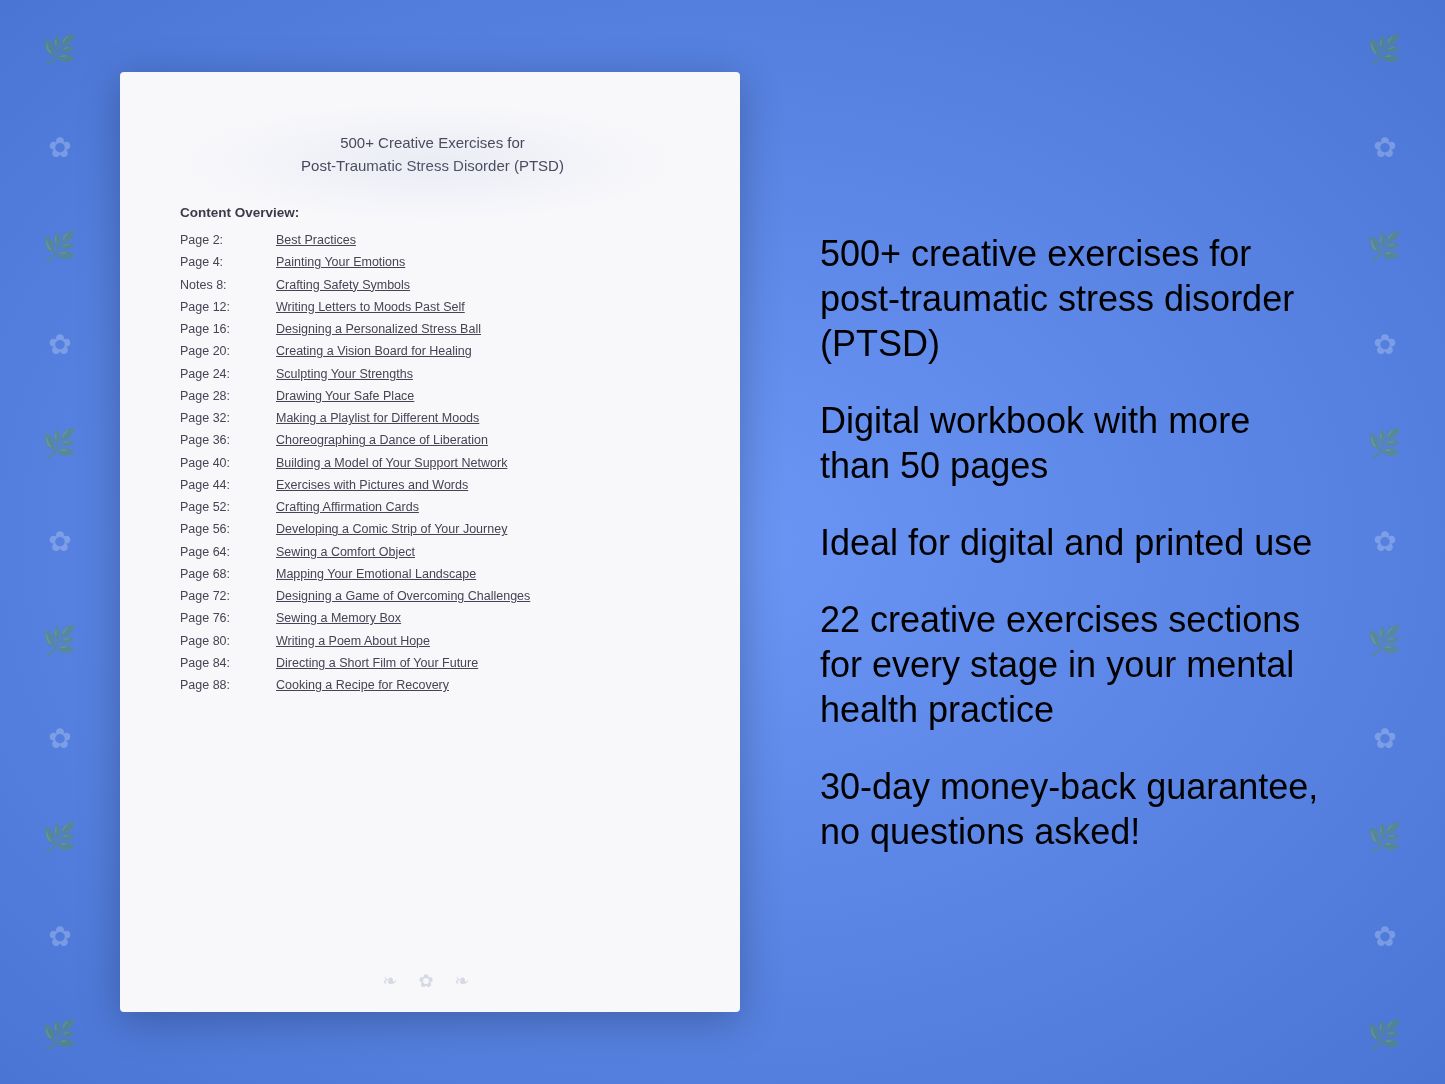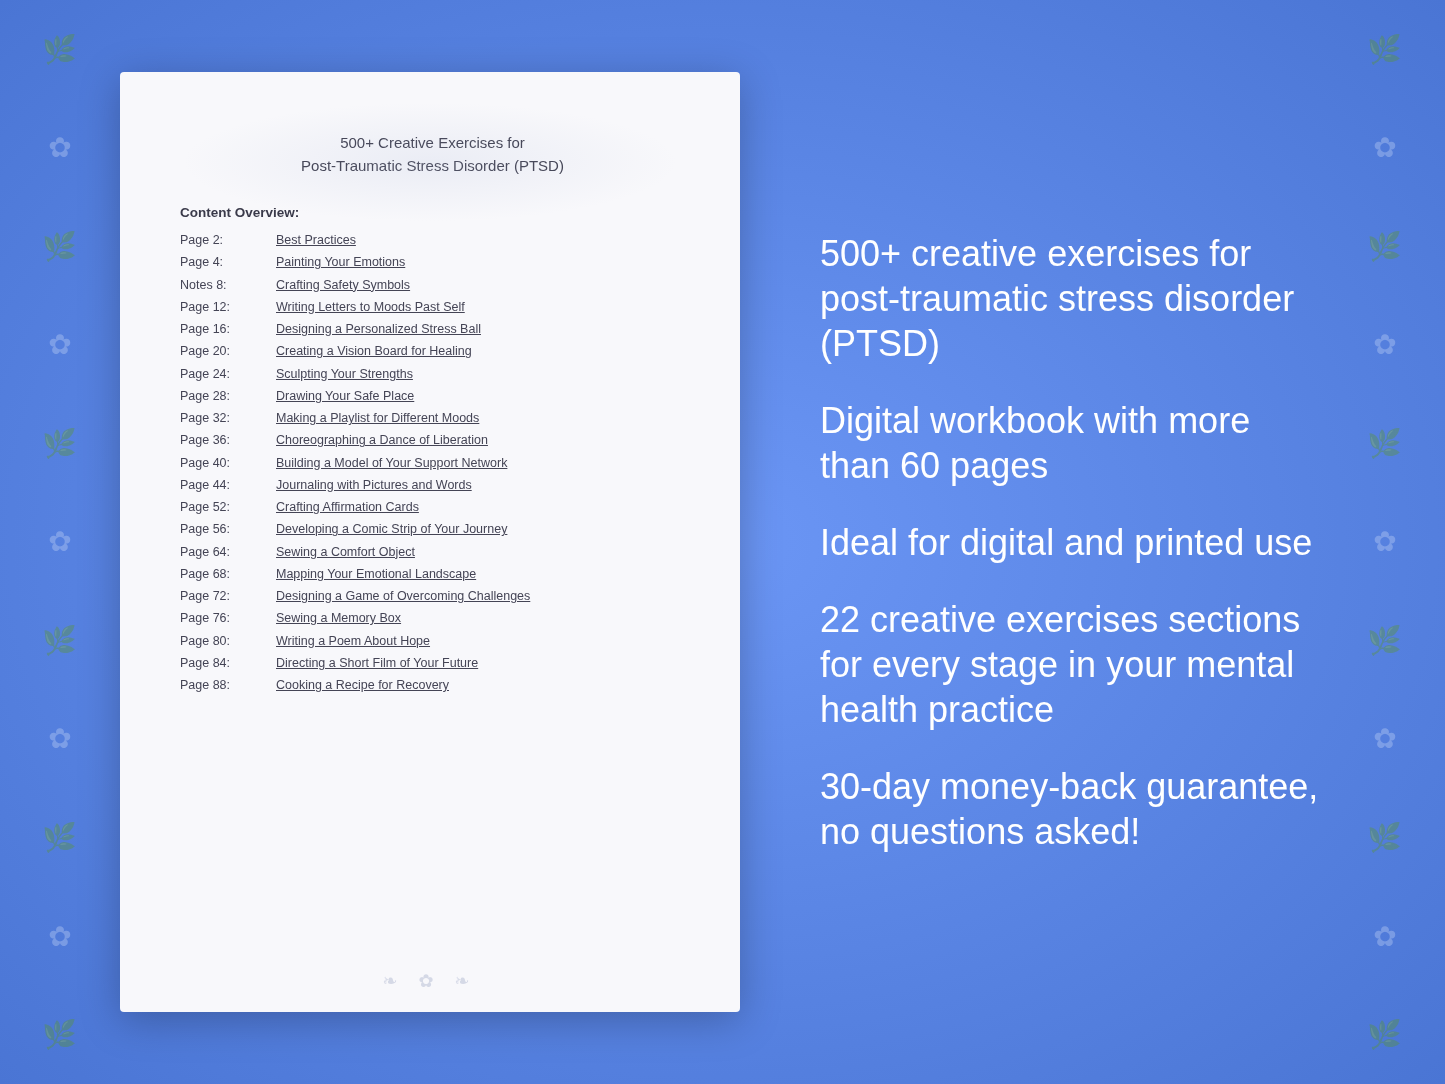--- a/index.html
+++ b/index.html
@@ -115,21 +115,21 @@
       display: flex;
       flex-direction: column;
       gap: 32px;
       z-index: 2;
     }
 
     .info-block {
       font-size: 36px;
       font-weight: 400;
       line-height: 1.25;
-      color: #ffffff;
+      color: #000000;
       font-family: 'Segoe UI', Arial, sans-serif;
     }
 
     
     .document-panel::after {
       content: '❧ ✿ ❧';
       position: absolute;
       bottom: 20px;
       left: 50%;
       transform: translateX(-50%);
@@ -217,21 +217,21 @@
       <li class="toc-item">
         <span class="toc-page">Page 36:</span>
         <span class="toc-title">Choreographing a Dance of Liberation</span>
       </li>
       <li class="toc-item">
         <span class="toc-page">Page 40:</span>
         <span class="toc-title">Building a Model of Your Support Network</span>
       </li>
       <li class="toc-item">
         <span class="toc-page">Page 44:</span>
-        <span class="toc-title">Journaling with Pictures and Words</span>
+        <span class="toc-title">Exercises with Pictures and Words</span>
       </li>
       <li class="toc-item">
         <span class="toc-page">Page 52:</span>
         <span class="toc-title">Crafting Affirmation Cards</span>
       </li>
       <li class="toc-item">
         <span class="toc-page">Page 56:</span>
         <span class="toc-title">Developing a Comic Strip of Your Journey</span>
       </li>
       <li class="toc-item">
@@ -260,17 +260,17 @@
       </li>
       <li class="toc-item">
         <span class="toc-page">Page 88:</span>
         <span class="toc-title">Cooking a Recipe for Recovery</span>
       </li>
     </ul>
 </div>
 
 <div class="info-panel">
   <div class="info-block">500+ creative exercises for post-traumatic stress disorder (PTSD)</div>
-  <div class="info-block">Digital workbook with more than 60 pages</div>
+  <div class="info-block">Digital workbook with more than 50 pages</div>
   <div class="info-block">Ideal for digital and printed use</div>
   <div class="info-block">22 creative exercises sections for every stage in your mental health practice</div>
   <div class="info-block">30-day money-back guarantee, no questions asked!</div>
 </div>
 
 </body></html>

